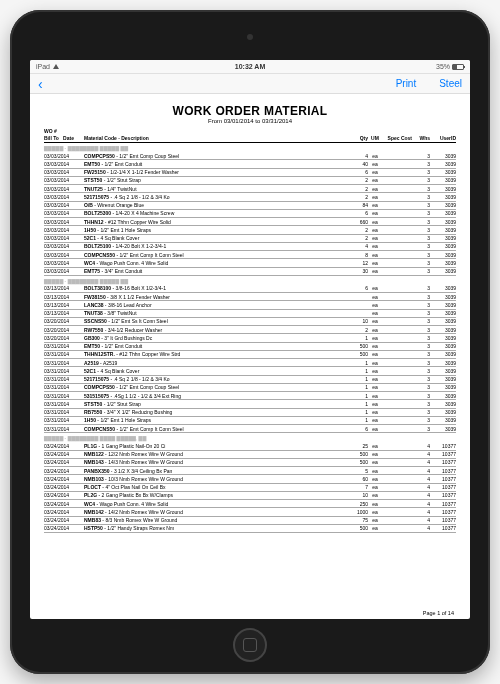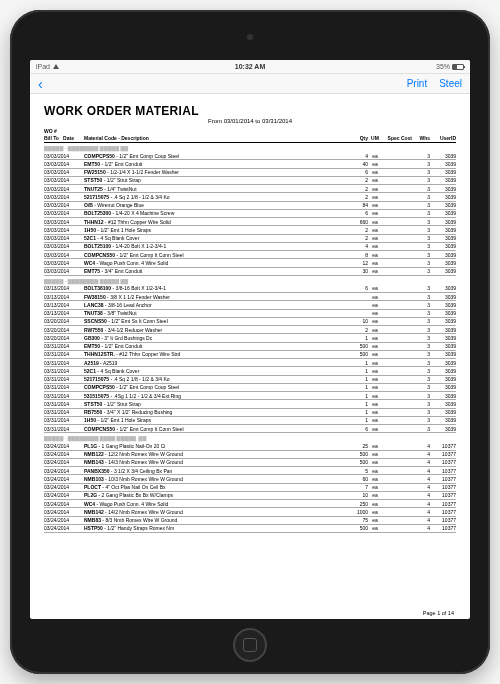--- a/index.html
+++ b/index.html
@@ -65,29 +65,29 @@
   .navbar {
     height: 20px;
     background: #f8f8f8;
     display:flex; align-items:center;
     padding: 0 8px;
     border-bottom:1px solid #ddd;
     font-size:10px;
   }
   .navbar .back { color:#007aff; font-size:14px; font-weight:300; flex:0;}
   .navbar .spacer { flex:1; }
-  .navbar .action { color:#007aff; margin-left:12px; cursor:pointer;}
+  .navbar .action { color:#007aff; margin-left:23px; cursor:pointer;}
   .report {
     flex:1; overflow:hidden;
     padding: 6px 14px 4px 14px;
     font-size: 5px;
     color:#000;
     position:relative;
   }
-  .title { font-weight:900; font-size:12px; letter-spacing:0.3px; margin-top:4px;}
+  .title { text-align:center; font-weight:900; font-size:12px; letter-spacing:0.3px; margin-top:4px;}
   .subtitle { text-align:center; font-size:6px; margin-bottom:4px;}
   .colhead { display:flex; font-weight:700; border-bottom:1px solid #000; font-size:5px; padding-bottom:1px;}
   .colhead .c1{width:40px;} .colhead .c2{flex:1;}
   .colhead .c3{width:22px;text-align:right;} .colhead .c4{width:14px;text-align:center;}
   .colhead .c5{width:30px;text-align:right;} .colhead .c6{width:18px;text-align:right;} .colhead .c7{width:26px;text-align:right;}
   .group { margin-top:2px; }
   .grouphead { font-size:5px; color:#bbb; filter:blur(0.6px); margin-bottom:1px;}
   .row { display:flex; border-bottom:1px solid #aaa; line-height:1.25; padding:0.5px 0;}
   .row .c1{width:40px;} .row .c2{flex:1; white-space:nowrap; overflow:hidden;}
   .row .c3{width:22px;text-align:right;} .row .c4{width:14px;text-align:center;}

